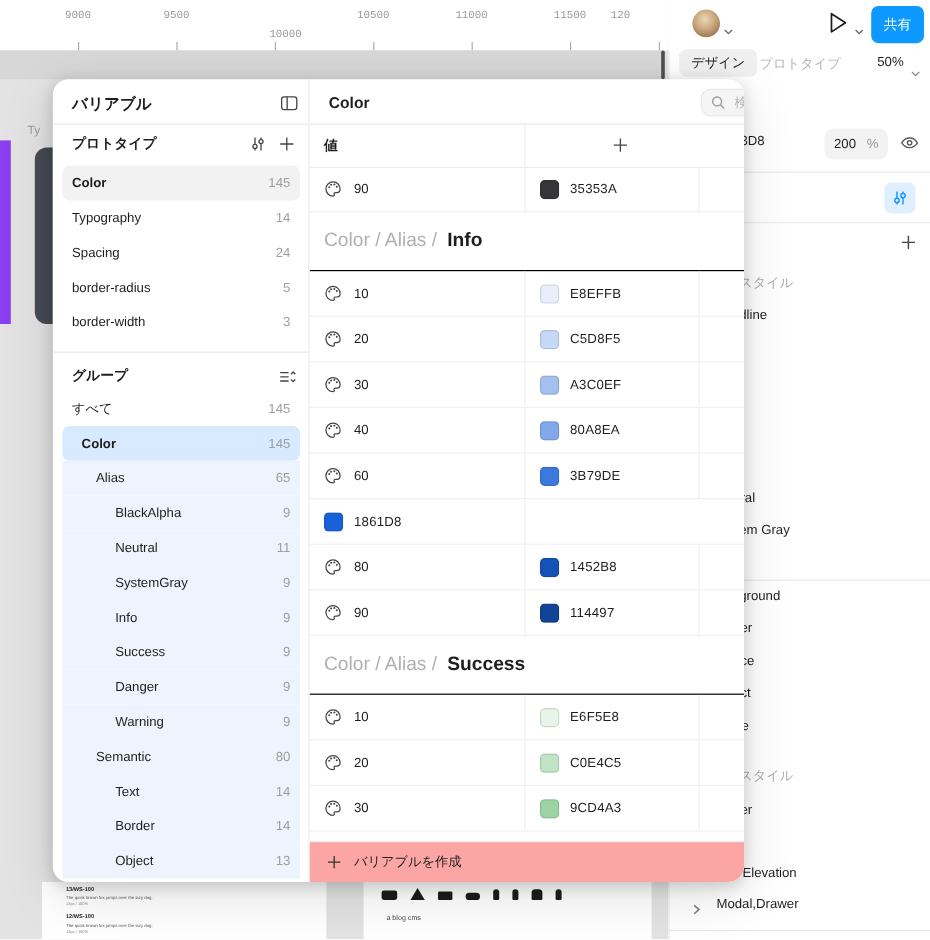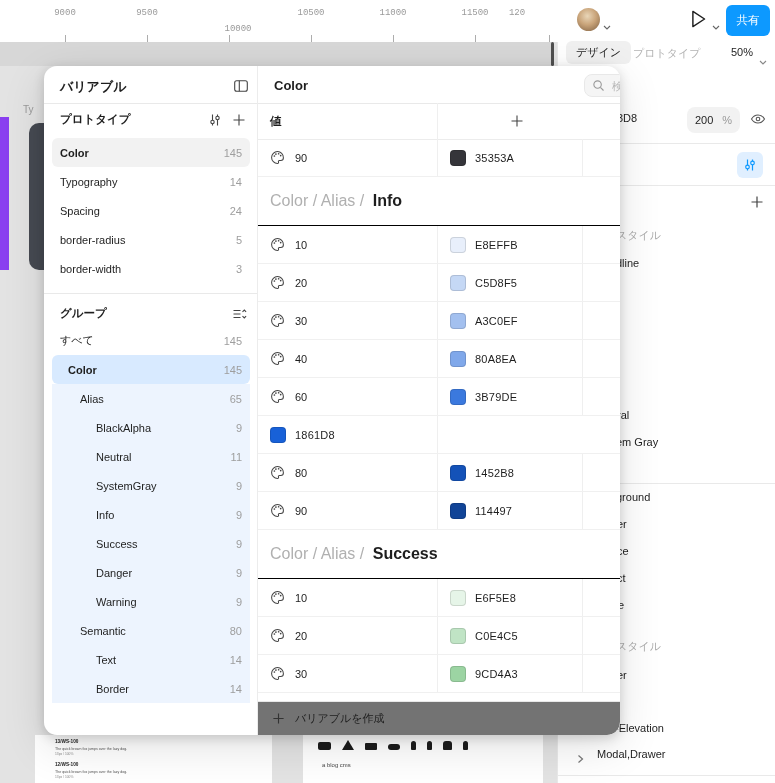--- a/index.html
+++ b/index.html
@@ -85,21 +85,21 @@
   .tbl-header-row .cell{font-size:11.5px;font-weight:bold;padding-left:12px;}
   .tbody{position:absolute;top:73px;left:0;width:362px;}
   .trow{height:37px;border-bottom:1px solid #f0f0f0;}
   .trow .cell{padding-left:12px;font-size:11px;}
   .pal-ic{margin-right:10px;flex:0 0 auto;display:flex;}
   .swatch{width:16px;height:16px;border-radius:4px;border:1px solid rgba(0,0,0,.12);margin-right:9px;box-sizing:border-box;flex:0 0 auto;}
   .hex{letter-spacing:.2px;}
   .section-row{height:49px;display:flex;align-items:center;padding-left:12px;font-size:16px;border-bottom:1px solid #000000;box-sizing:border-box;}
   .section-row .pfx{color:#b0b0b0;margin-right:4px;white-space:pre;}
   .section-row .grp{font-weight:bold;}
-  .tbl-footer{position:absolute;left:0;bottom:0;width:100%;height:34px;background:#737373;border-top:1px solid #e8e8e8;
+  .tbl-footer{position:absolute;left:0;bottom:0;width:100%;height:34px;background:#fca5a5;border-top:1px solid #e8e8e8;
               border-radius:0 0 13px 0;display:flex;align-items:center;padding-left:14px;box-sizing:border-box;z-index:3;}
   .tbl-footer .flabel{font-size:11px;margin-left:10px;}
   
   .search-box{position:absolute;left:326px;top:8px;width:186px;height:23px;background:#f5f5f5;border:1px solid #e8e8e8;
               border-radius:8px;box-sizing:border-box;display:flex;align-items:center;padding:0 2px 0 7px;}
   .search-input{flex:1;border:none;background:transparent;outline:none;font-size:11px;font-family:inherit;color:#1e1e1e;min-width:0;margin-left:5px;}
   .search-input::placeholder{color:#b5b5b5;}
 </style>
 </head>
 <body>
@@ -333,20 +333,24 @@
     <span class="cnt">80</span>
   </div>
           <div class="row-item lvl3 child">
     <span class="lbl">Text</span>
     <span class="cnt">14</span>
   </div>
           <div class="row-item lvl3 child">
     <span class="lbl">Border</span>
     <span class="cnt">14</span>
   </div>
+          <div class="row-item lvl3 child">
+    <span class="lbl">Object</span>
+    <span class="cnt">13</span>
+  </div>
         </div>
     </div>
 
     <div class="right-col">
       <div class="panel-title">Color</div>
 
       <div class="search-box">
         <span style="display:flex;">
           <svg width="13" height="13" viewBox="0 0 14 14">
               <circle cx="6" cy="6" r="4" fill="none" stroke="#9a9a9a" stroke-width="1.2"></circle>

